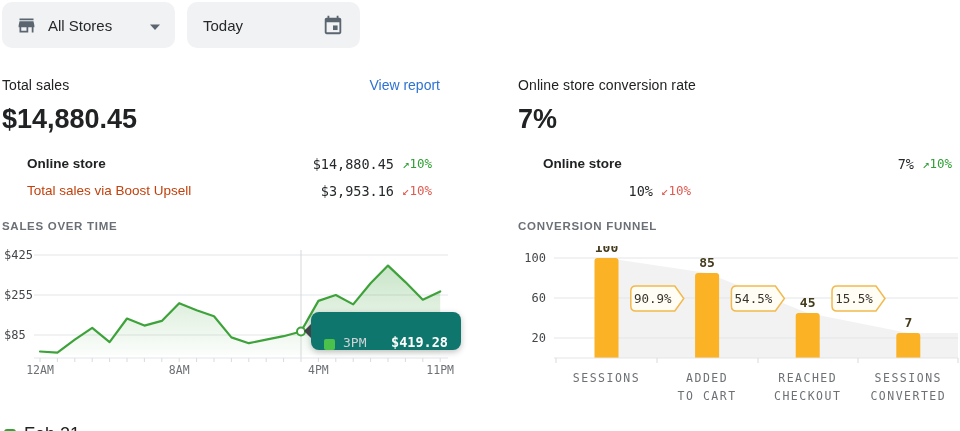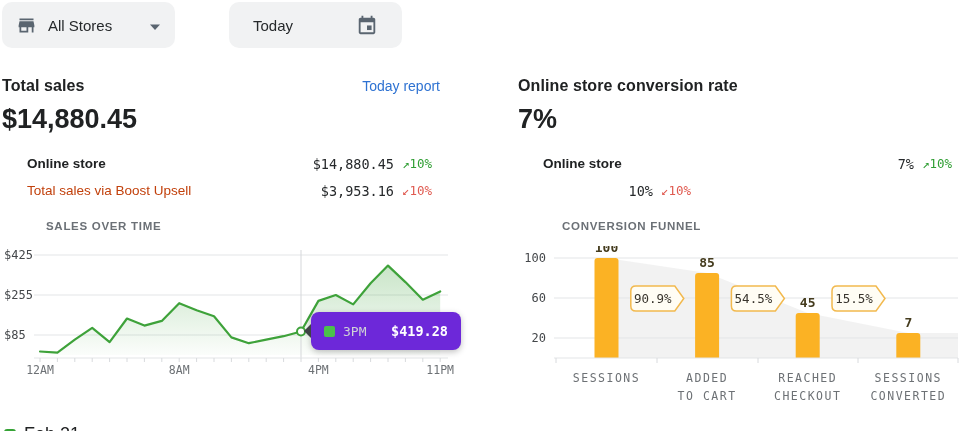--- a/index.html
+++ b/index.html
@@ -6,53 +6,53 @@
   html,body { width:960px; height:431px; background:#ffffff; overflow:hidden;
     font-family:"Liberation Sans", sans-serif; color:#202223; }
   .mono { font-family:"DejaVu Sans Mono","DejaVu Sans",monospace; }
   .page { position:relative; width:783px; height:431px; }
 
   
   .topbar { position:absolute; left:2px; top:2px; display:flex; gap:12px; }
   .pill-btn { height:46px; background:#f1f2f3; border-radius:10px; border:none;
     display:flex; align-items:center; cursor:pointer; font-size:15px; color:#26292b; }
   .store-btn { width:173px; padding:0 14px 0 14px; }
-  .date-btn  { width:173px; padding:0 24px; justify-content:space-between;margin-left:42px; }
+  .date-btn  { width:173px; padding:0 16px; justify-content:space-between; }
   .pill-btn .icon { display:flex; align-items:center; }
   .store-btn .label { margin-left:11px; flex:1; text-align:left; }
   .chev { margin-left:4px; }
 
   
   .panel { position:absolute; top:0; }
   .panel-left  { left:2px;   width:438px; }
   .panel-right { left:518px; width:442px; }
   .panel-head { position:absolute; top:77px; left:0; right:0; display:flex;
     justify-content:space-between; align-items:baseline; }
-  .panel-title { font-size:16px; font-weight:700; letter-spacing:.1px; }
+  .panel-title { font-size:14px; font-weight:400; letter-spacing:.1px; }
   .view-report { font-size:14px; color:#2e72d2; text-decoration:none; cursor:pointer; }
   .big-number { position:absolute; top:104px; left:0; font-size:27px; font-weight:700; }
 
   .rows { position:absolute; top:150px; left:0; right:0;margin-left:25px; }
   .mrow { display:flex; align-items:center; height:27px; font-size:13.5px; }
   .mrow .lbl { flex:1; }
   .lbl-strong { font-weight:700; color:#202223; }
   .lbl-dim { color:#c2410c; }
   .mrow .val { min-width:110px; text-align:right; font-size:13.5px; color:#26292b; }
   .mrow .delta { width:46px; text-align:center; font-size:12.5px; }
   .delta.up   { color:#2f9e33; }
   .delta.down { color:#e05a50; }
 
   .section-title { position:absolute; top:220px; left:0; font-size:11.5px;
-    font-weight:700; letter-spacing:.7px; color:#6b7076;margin-left:44px; }
+    font-weight:700; letter-spacing:.7px; color:#6b7076; }
 
   .chart-wrap { position:absolute; top:246px; left:0; }
 
   
   .tooltip { position:absolute; left:311px; top:312px; width:150px; height:38px;
-    background:#6d28d9; border-radius:8px; display:flex; align-items:center;
+    background:#0f766e; border-radius:8px; display:flex; align-items:flex-end;
     padding:0 13px; box-shadow:0 2px 6px rgba(0,0,0,.25); z-index:5; }
   .tooltip:before { content:""; position:absolute; left:-7px; top:12px;
     border:7px solid transparent; border-right-color:#3f4246; border-left:none; }
   .tt-square { width:11px; height:11px; border-radius:2px; background:#4bc14b; }
   .tt-time { margin-left:8px; color:#cfd2d5; font-size:13px; flex:1; }
   .tt-val { color:#ffffff; font-size:13.5px; font-weight:700; }
 
   .legend { position:absolute; top:424px; display:flex; align-items:center; gap:8px;
     font-size:18px; color:#202223; }
   .legend-left { left:2px; }
@@ -87,21 +87,21 @@
           <path d="M19 4h-1V2h-2v2H8V2H6v2H5c-1.1 0-2 .9-2 2v14c0 1.1.9 2 2 2h14c1.1 0 2-.9 2-2V6c0-1.1-.9-2-2-2zm0 16H5V9h14v11z"></path>
           <rect x="12" y="12.5" width="5" height="5"></rect>
         </svg>
       </span>
     </button>
   </div>
 
   <div class="panel panel-left">
     <div class="panel-head">
       <span class="panel-title">Total sales</span>
-      <a class="view-report">Today report</a>
+      <a class="view-report">View report</a>
     </div>
     <div class="big-number">$14,880.45</div>
 
     <div class="rows">
       <div class="mrow">
         <span class="lbl lbl-strong">Online store</span>
         <span class="val mono">$14,880.45</span>
         <span class="delta up mono">↗10%</span>
       </div>
       <div class="mrow">

